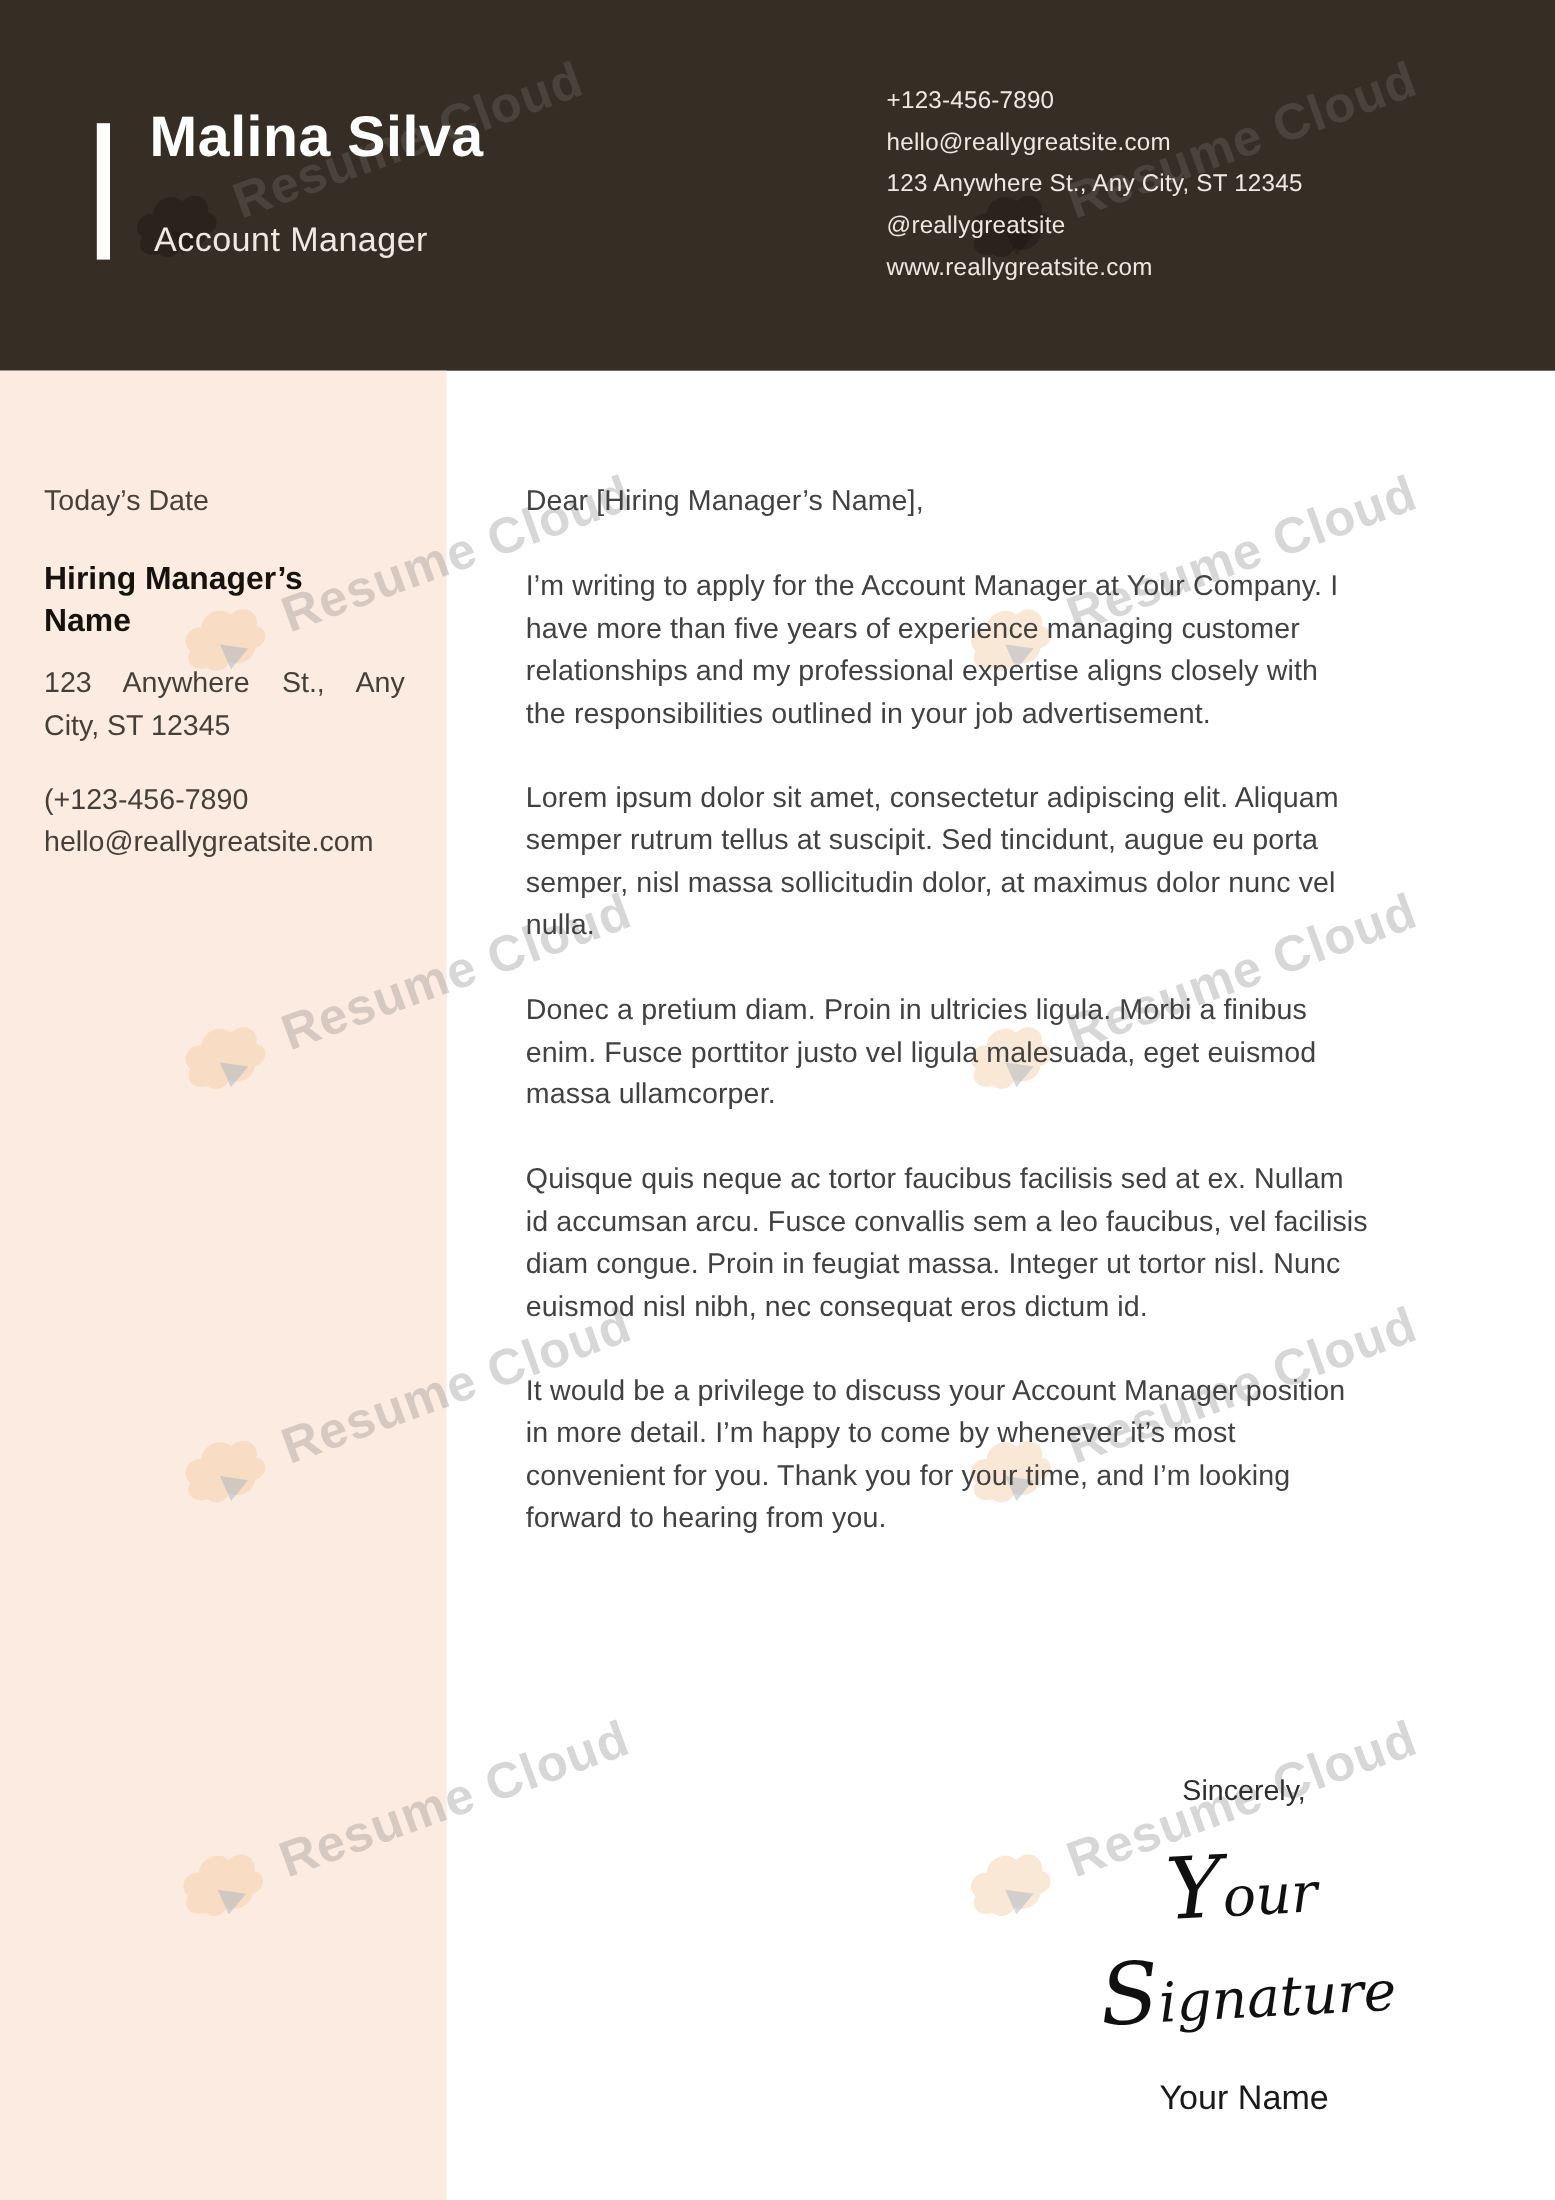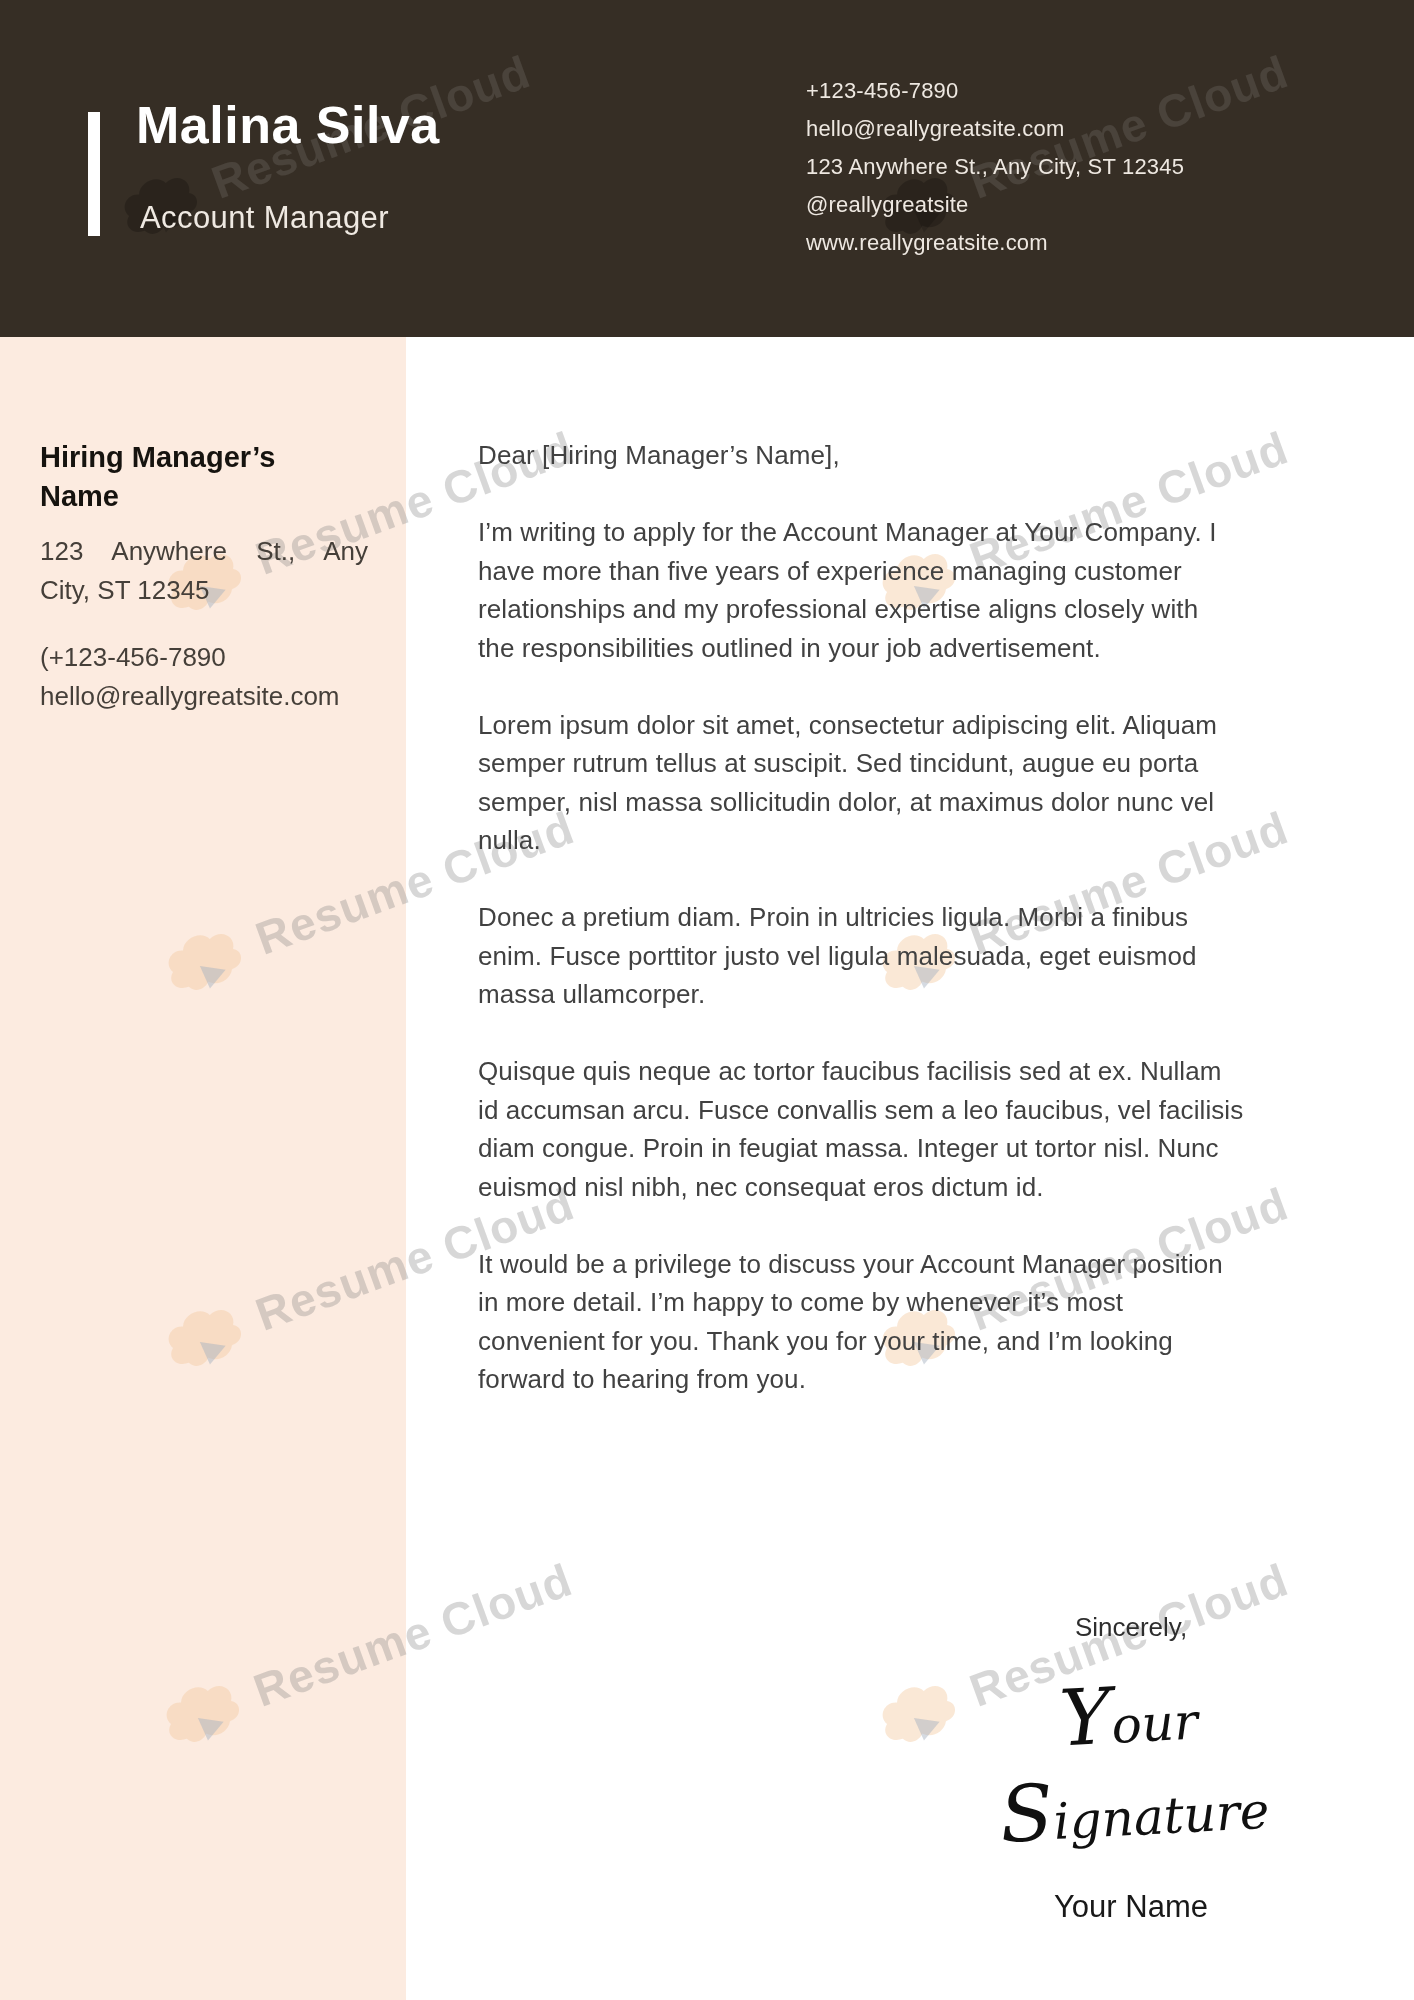--- a/index.html
+++ b/index.html
@@ -139,20 +139,21 @@
   <div class="person-title">Account Manager</div>
   <div class="contact">
     <div>+123-456-7890</div>
     <div>hello@reallygreatsite.com</div>
     <div>123 Anywhere St., Any City, ST 12345</div>
     <div>@reallygreatsite</div>
     <div>www.reallygreatsite.com</div>
   </div>
 
   <aside class="sidebar-content">
+    <div class="side-date">Today’s Date</div>
     <div class="side-recipient">Hiring Manager’s
 Name</div>
     <div class="side-address">
       <div class="j">123 Anywhere St., Any</div>
       <div>City, ST 12345</div>
     </div>
     <div class="side-phone">(+123-456-7890</div>
     <div class="side-email">hello@reallygreatsite.com</div>
   </aside>
 

